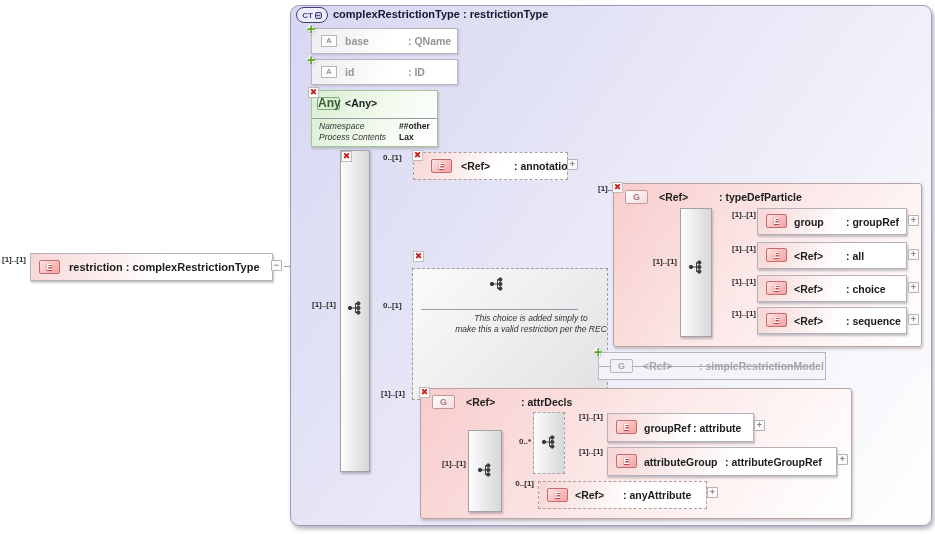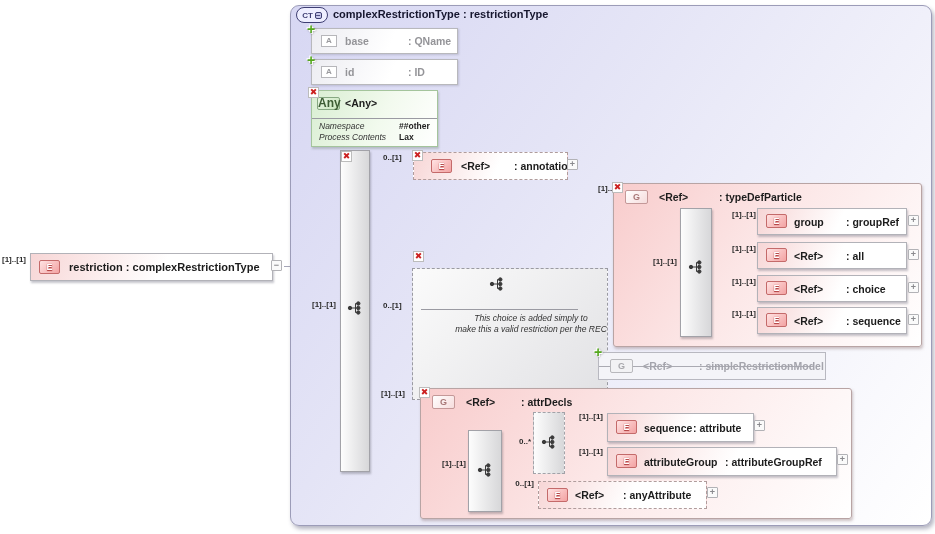--- a/index.html
+++ b/index.html
@@ -278,21 +278,21 @@
             <circle cx="11.3" cy="8" r="1.7"></circle>
             <circle cx="11.3" cy="12.5" r="1.7"></circle>
           </g>
         </svg></span>
   </div>
   <div class="card r" style="left:503px;top:437px;width:28px;">0..*</div>
 
   <div class="card r" style="left:573px;top:412px;width:30px;">[1]..[1]</div>
   <div class="ebox" style="left:607px;top:413px;width:145px;height:27px;">
     <span class="icoE" style="left:8px;top:6px;">E</span>
-    <span class="name" style="left:36px;">sequence</span>
+    <span class="name" style="left:36px;">groupRef</span>
     <span class="type" style="left:85px;">: attribute</span>
   </div>
   <div class="pbox" style="left:754px;top:420px;">+</div>
 
   <div class="card r" style="left:573px;top:447px;width:30px;">[1]..[1]</div>
   <div class="ebox" style="left:607px;top:447px;width:228px;height:27px;">
     <span class="icoE" style="left:8px;top:6px;">E</span>
     <span class="name" style="left:36px;">attributeGroup</span>
     <span class="type" style="left:117px;">: attributeGroupRef</span>
   </div>

